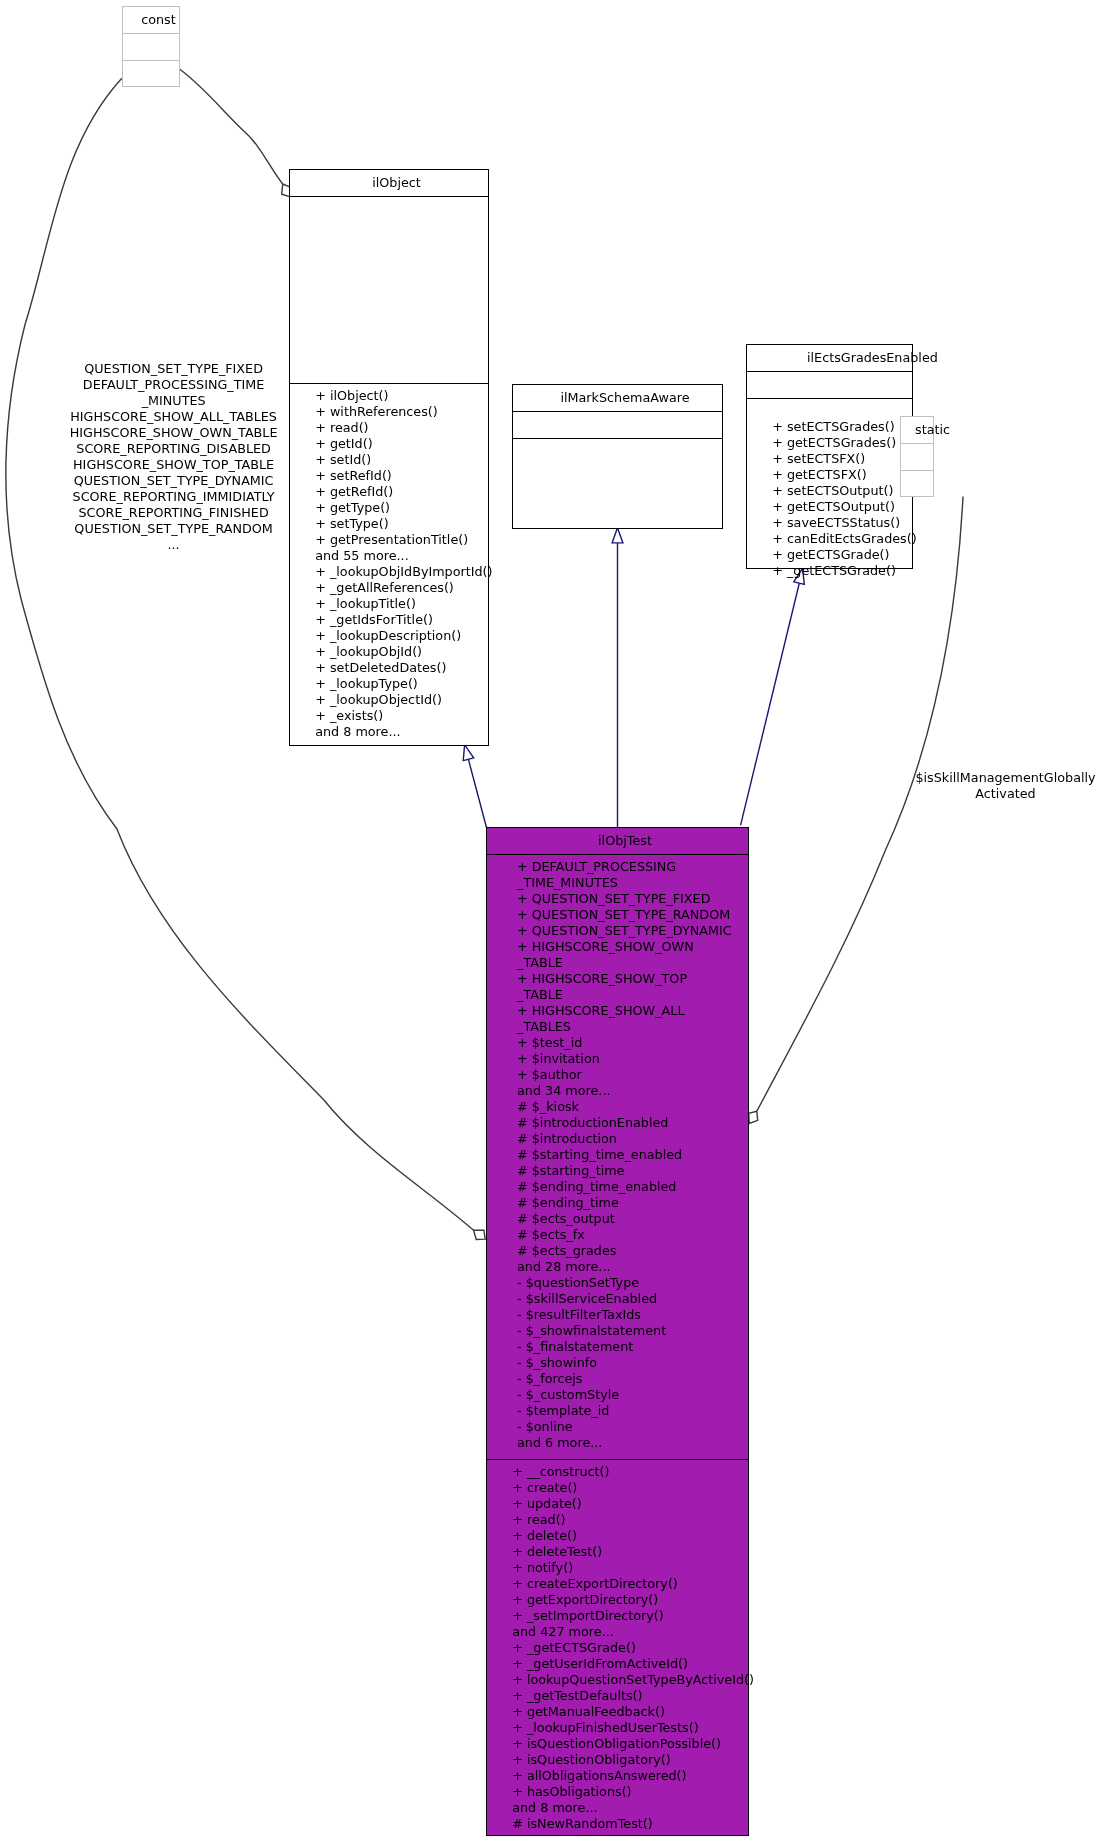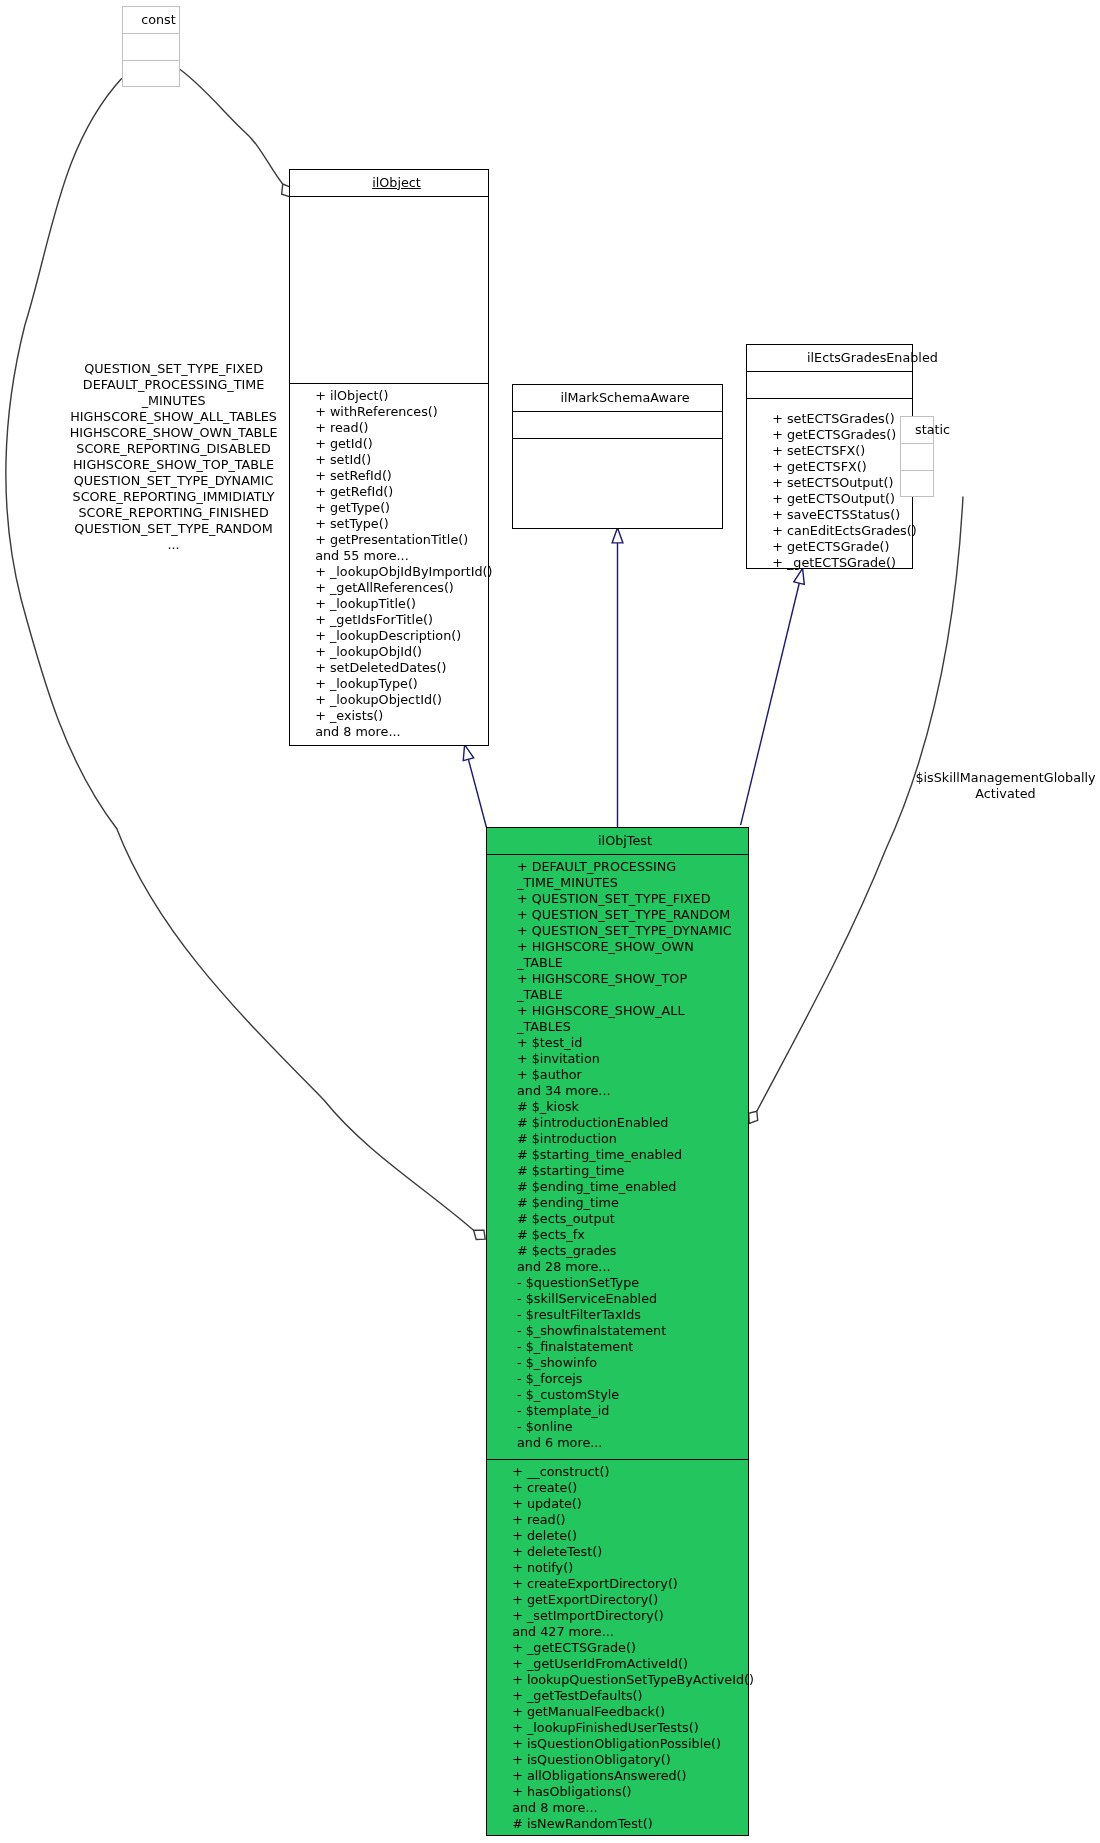--- a/index.html
+++ b/index.html
@@ -15,21 +15,21 @@
   .node{position:absolute;box-sizing:border-box;background:#ffffff;}
   .node .sec{position:absolute;left:-1px;right:-1px;box-sizing:border-box;padding-top:5.1px;margin-left:15px;}
   .node .sec.center{text-align:center;}
   .node .divider{position:absolute;left:-1px;right:-1px;height:1px;background:#000;}
   .node .row{height:16px;line-height:16px;white-space:pre;will-change:opacity;}
   .node.plain{border:1px solid #c0c0c0;}
   .node.plain .divider{background:#c0c0c0;}
   .node.cls{border:1px solid #000000;}
   .node.cls .sec{padding-left:11.2px;}
   .node.cls .sec.center{padding-left:0;}
-  .node.hl{background:#22c55e;}
+  .node.hl{background:#a21caf;}
   .edgelabel{position:absolute;text-align:center;}
   .edgelabel .lrow{height:16px;line-height:16px;white-space:pre;will-change:opacity;}
 </style>
 </head>
 <body>
 
 <div id="canvas">
 
 <svg class="edges" viewBox="0 0 1100 1843" width="1100" height="1843">
   <path class="agg" d="M 179.8,69.3 C 203.4,86.8 221.7,109.8 242.7,130.0 C 260.2,144.8 268.6,166.0 282.7,184.0"></path>
@@ -53,21 +53,21 @@
   <div class="divider" style="top:26.10px;"></div>
   <div class="sec center" style="top:26.10px;height:26.60px;">
     <div class="row"></div>
   </div>
   <div class="divider" style="top:52.70px;"></div>
   <div class="sec center" style="top:52.70px;height:26.60px;">
     <div class="row"></div>
   </div>
 </div>
 <div class="node cls" style="left:289px;top:169px;width:200px;height:576.80px;">
-  <div class="sec center" style="top:-0.50px;height:26.60px;text-decoration:underline;">
+  <div class="sec center" style="top:-0.50px;height:26.60px;">
     <div class="row">ilObject</div>
   </div>
   <div class="divider" style="top:26.10px;"></div>
   <div class="divider" style="top:212.70px;"></div>
   <div class="sec left" style="top:212.70px;height:362.60px;">
     <div class="row">+ ilObject()</div>
     <div class="row">+ withReferences()</div>
     <div class="row">+ read()</div>
     <div class="row">+ getId()</div>
     <div class="row">+ setId()</div>
@@ -102,21 +102,21 @@
 </div>
 <div class="node cls" style="left:746px;top:344px;width:167px;height:224.80px;">
   <div class="sec center" style="top:-0.50px;height:26.60px;padding-left:46px;">
     <div class="row">ilEctsGradesEnabled</div>
   </div>
   <div class="divider" style="top:26.10px;"></div>
   <div class="sec left" style="top:26.10px;height:26.60px;">
     <div class="row"></div>
   </div>
   <div class="divider" style="top:52.70px;"></div>
-  <div class="sec left" style="top:61px;height:170.60px;">
+  <div class="sec left" style="top:69px;height:170.60px;">
     <div class="row">+ setECTSGrades()</div>
     <div class="row">+ getECTSGrades()</div>
     <div class="row">+ setECTSFX()</div>
     <div class="row">+ getECTSFX()</div>
     <div class="row">+ setECTSOutput()</div>
     <div class="row">+ getECTSOutput()</div>
     <div class="row">+ saveECTSStatus()</div>
     <div class="row">+ canEditEctsGrades()</div>
     <div class="row">+ getECTSGrade()</div>
     <div class="row">+ _getECTSGrade()</div>

